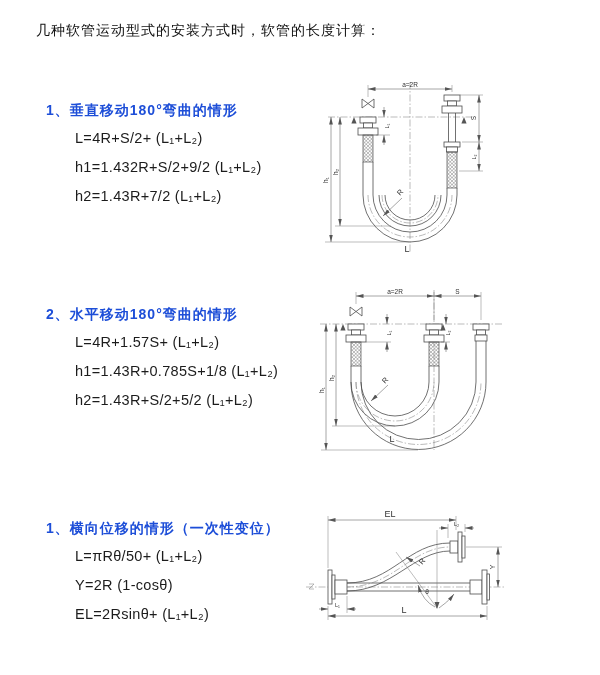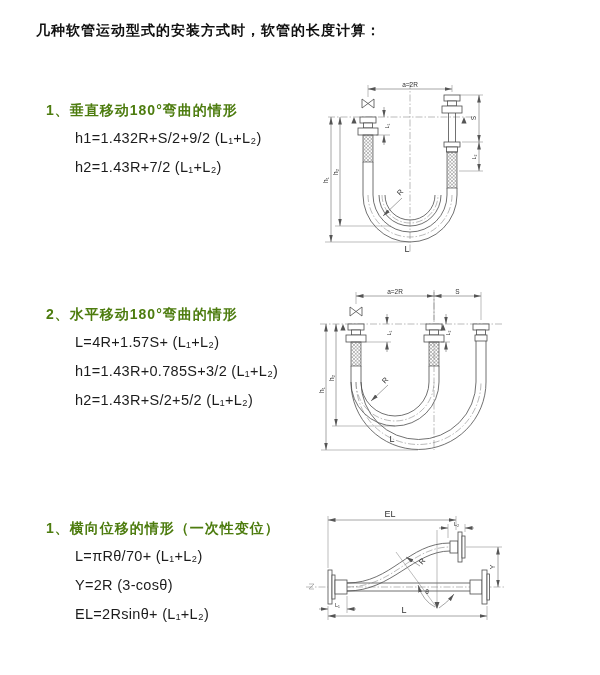--- a/index.html
+++ b/index.html
@@ -1,21 +1,21 @@
 <!DOCTYPE html>
 <html><head>
 <meta charset="utf-8">
 <style>
   html,body{margin:0;padding:0;background:#fff;}
   .page{position:relative;width:600px;height:675px;background:#fff;overflow:hidden;
         font-family:"Liberation Sans","DejaVu Sans",sans-serif;color:#1f1f1f;}
-  .doc-title{position:absolute;left:36px;top:22px;font-size:14px;font-weight:bold;
+  .doc-title{position:absolute;left:36px;top:22px;font-size:14px;font-weight:normal;
              letter-spacing:1px;color:#111;}
   .section{position:absolute;left:46px;width:265px;}
-  .sec-title{font-size:14px;font-weight:bold;letter-spacing:1px;margin-bottom:10px;color:#4d7c0f;}
+  .sec-title{font-size:14px;font-weight:bold;letter-spacing:1px;margin-bottom:10px;color:#1d4ed8;}
   .formula{font-size:14.5px;margin:0 0 13px 29px;letter-spacing:.3px;color:#1c1c1c;white-space:nowrap;}
   .diagram{position:absolute;}
   
   .ln   {stroke:#4d4d4d;stroke-width:.8;fill:none;}
   .fit  {stroke:#4d4d4d;stroke-width:.8;fill:#fff;}
   .braid{stroke:#4d4d4d;stroke-width:.7;fill:url(#xh);}
   .dim  {stroke:#5c5c5c;stroke-width:.55;fill:none;marker-start:url(#arr);marker-end:url(#arr);}
   .dime {stroke:#5c5c5c;stroke-width:.55;fill:none;marker-end:url(#arr);}
   .ext  {stroke:#6b6b6b;stroke-width:.45;fill:none;}
   .cl   {stroke:#757575;stroke-width:.5;fill:none;stroke-dasharray:7 2 1.5 2;}
@@ -37,20 +37,21 @@
       <pattern id="xh" width="3.5" height="3.5" patternUnits="userSpaceOnUse">
         <path d="M0,3.5 L3.5,0 M0,0 L3.5,3.5" stroke="#7a7a7a" stroke-width="0.5"></path>
       </pattern>
     </defs>
   </svg>
 
   <div class="doc-title">几种软管运动型式的安装方式时，软管的长度计算：</div>
 
   <div class="section" style="top:102px;">
     <div class="sec-title">1、垂直移动180°弯曲的情形</div>
+    <div class="formula">L=4R+S/2+ (L₁+L₂)</div>
     <div class="formula">h1=1.432R+S/2+9/2 (L₁+L₂)</div>
     <div class="formula">h2=1.43R+7/2 (L₁+L₂)</div>
   </div>
 
   <svg class="diagram" style="left:312px;top:76px;" width="265" height="182" viewBox="0 0 265 182">
     <g>
       <line class="cl" x1="98" y1="6" x2="98" y2="176"></line>
       <line class="cl" x1="16" y1="41" x2="160" y2="41"></line>
     </g>
     <g>
@@ -120,21 +121,21 @@
     <g>
       <line class="dime" x1="90" y1="122" x2="71" y2="140"></line>
       <text class="dl" style="font-size:7.5px" transform="translate(90,118) rotate(-45)" text-anchor="middle">R</text>
     </g>
     <text class="dl bg" x="95" y="176" text-anchor="middle">L</text>
   </svg>
 
   <div class="section" style="top:306px;">
     <div class="sec-title">2、水平移动180°弯曲的情形</div>
     <div class="formula">L=4R+1.57S+ (L₁+L₂)</div>
-    <div class="formula">h1=1.43R+0.785S+3/2 (L₁+L₂)</div>
+    <div class="formula">h1=1.43R+0.785S+1/8 (L₁+L₂)</div>
     <div class="formula">h2=1.43R+S/2+5/2 (L₁+L₂)</div>
   </div>
 
   <svg class="diagram" style="left:312px;top:282px;" width="265" height="182" viewBox="0 0 265 182">
     <g>
       <line class="cl" x1="8" y1="42" x2="190" y2="42"></line>
       <line class="cl" x1="122" y1="8" x2="122" y2="168"></line>
     </g>
     <g>
       <line class="ext" x1="44" y1="10" x2="44" y2="22"></line>
@@ -207,22 +208,22 @@
     </g>
     <g>
       <line class="dime" x1="76" y1="103" x2="59" y2="119"></line>
       <text class="dl" style="font-size:7.5px" transform="translate(75,100) rotate(-45)" text-anchor="middle">R</text>
     </g>
     <text class="dl bg" x="80" y="160" text-anchor="middle">L</text>
   </svg>
 
   <div class="section" style="top:520px;">
     <div class="sec-title">1、横向位移的情形（一次性变位）</div>
-    <div class="formula">L=πRθ/70+ (L₁+L₂)</div>
-    <div class="formula">Y=2R (3-cosθ)</div>
+    <div class="formula">L=πRθ/50+ (L₁+L₂)</div>
+    <div class="formula">Y=2R (1-cosθ)</div>
     <div class="formula">EL=2Rsinθ+ (L₁+L₂)</div>
   </div>
 
   <svg class="diagram" style="left:300px;top:502px;" width="290" height="155" viewBox="0 0 290 155">
     <g>
       <line class="cl" x1="6" y1="85" x2="205" y2="85"></line>
       <path class="ext" d="M9,82 h5 L9,87 h5"></path>
     </g>
     <g>
       <rect class="fit" x="28" y="68" width="4" height="34"></rect>

